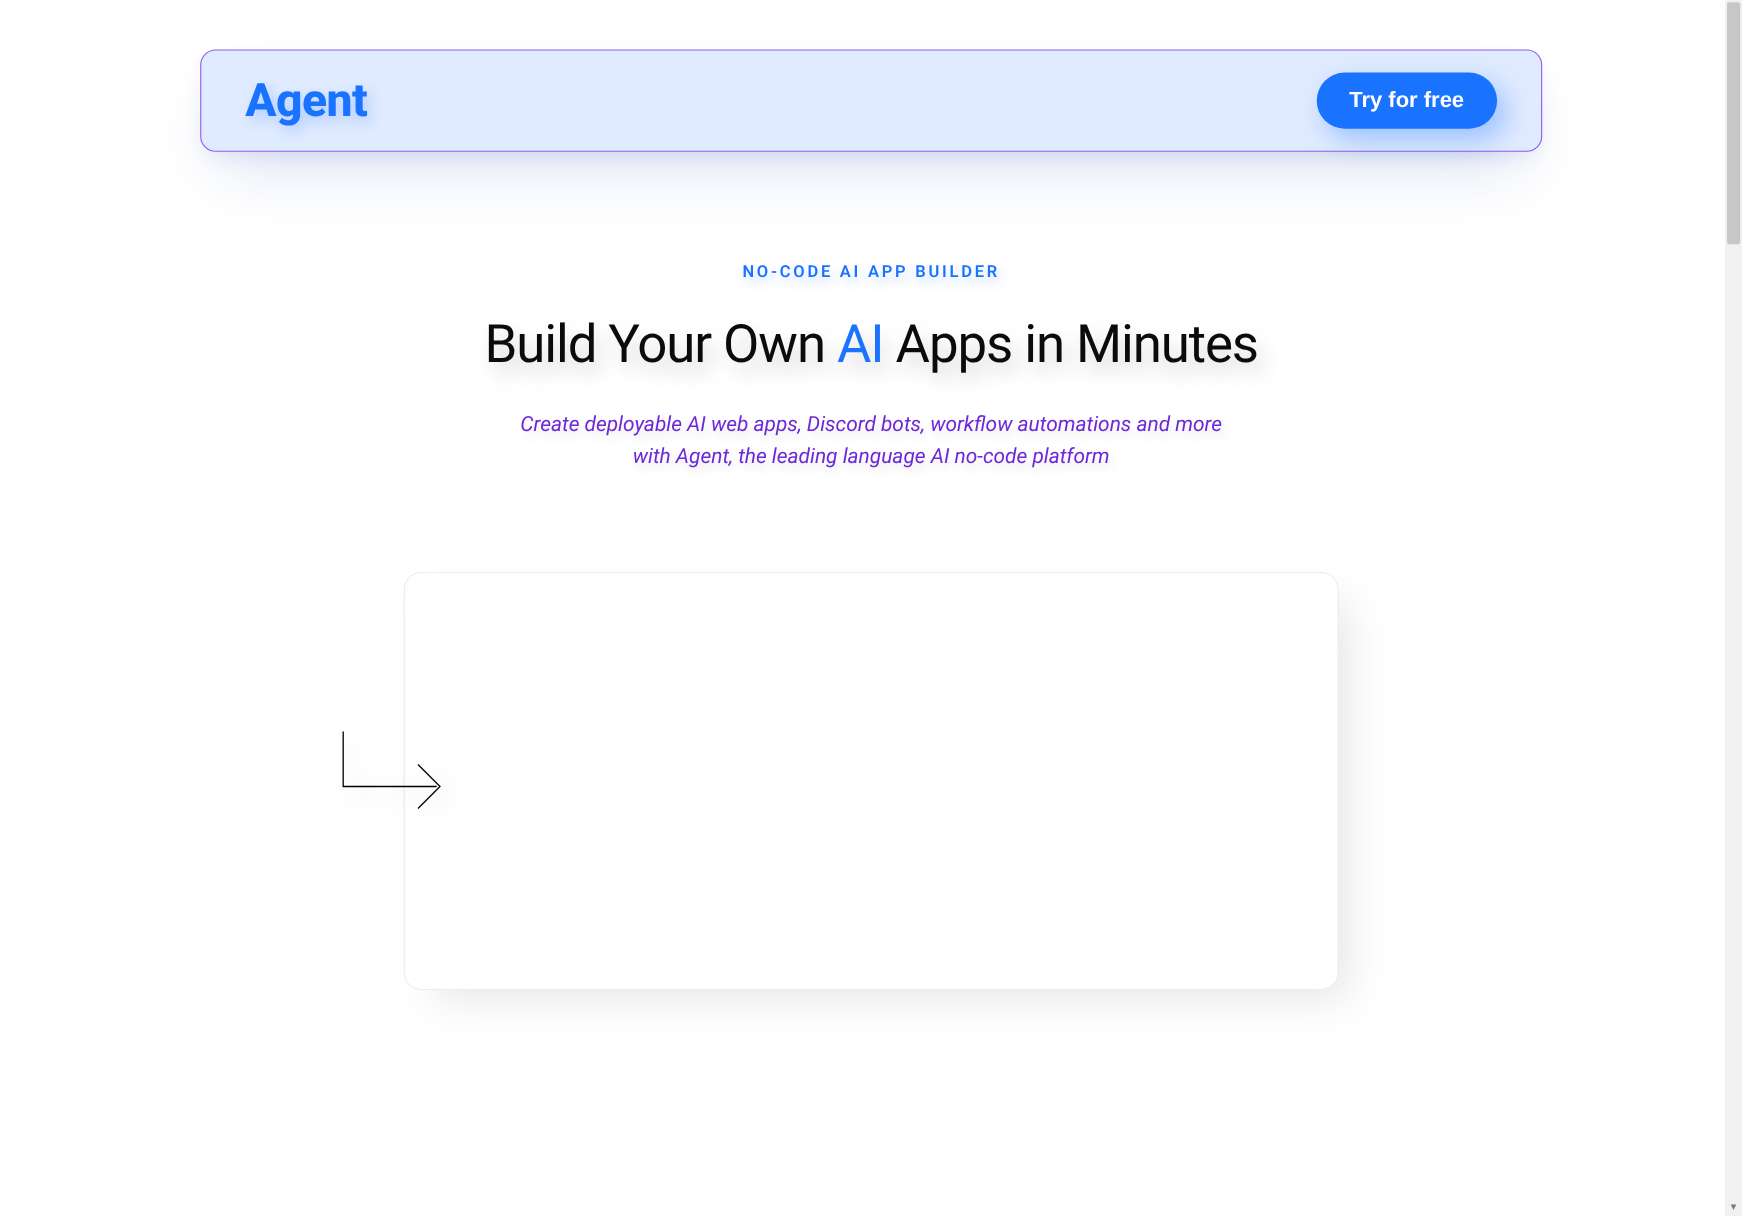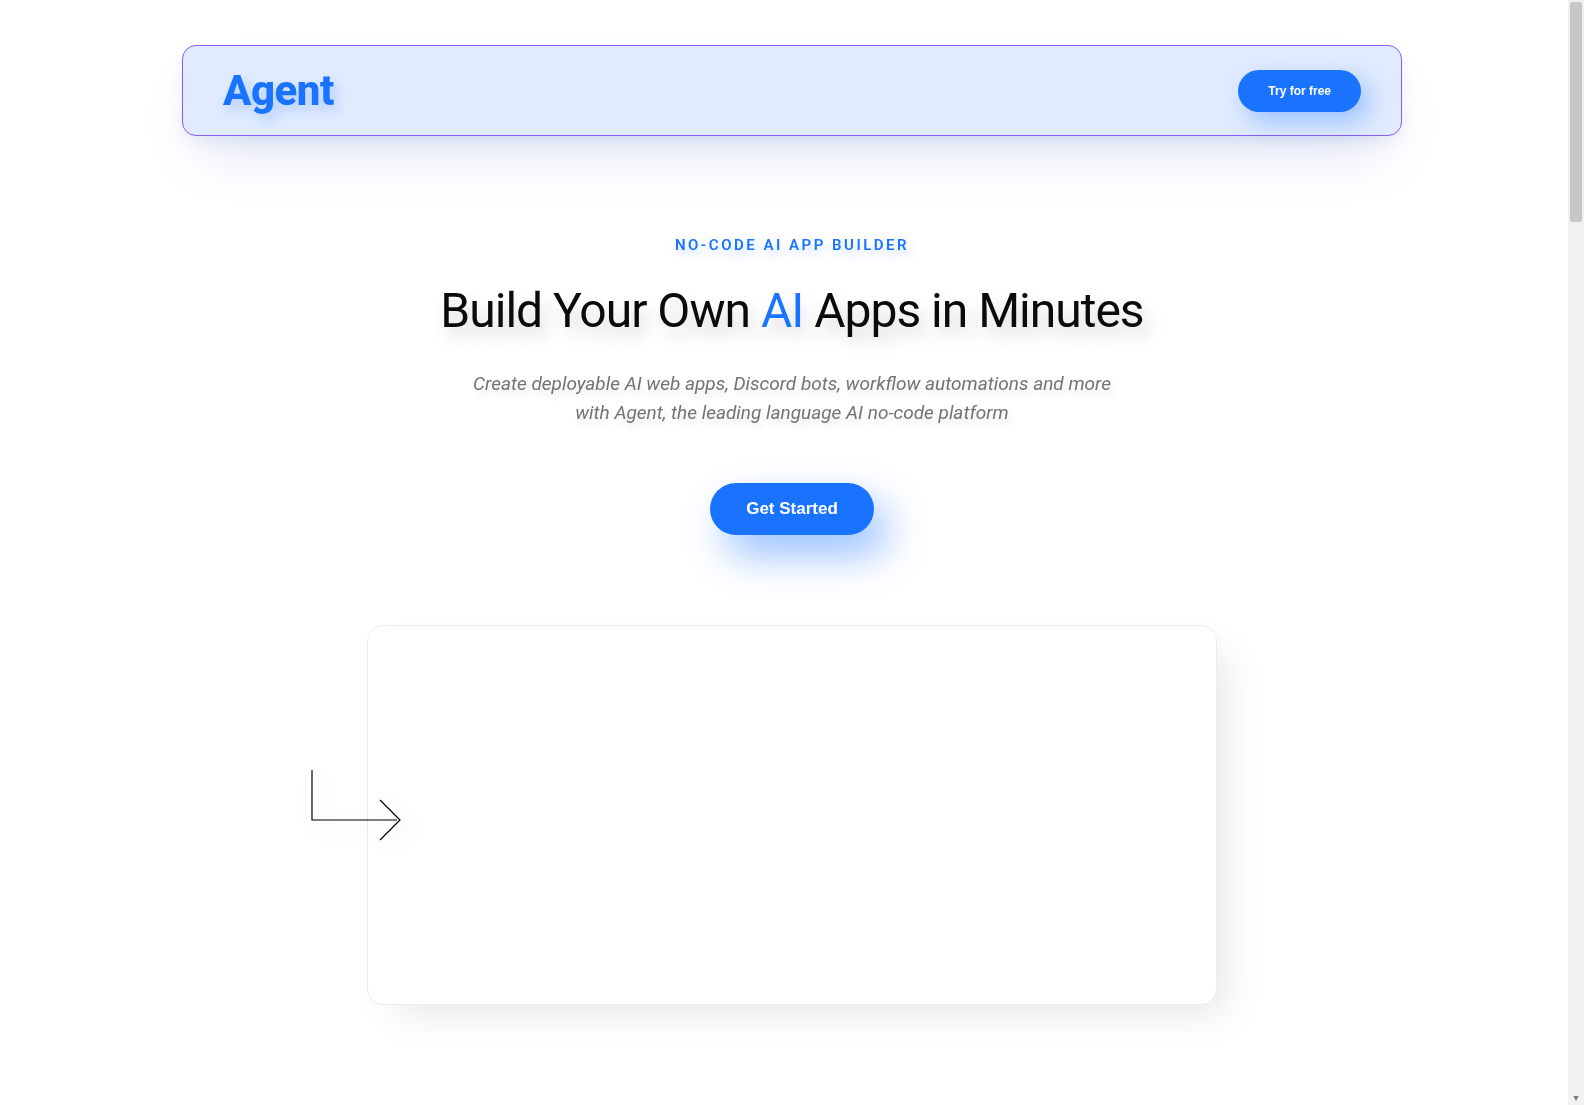--- a/index.html
+++ b/index.html
@@ -40,21 +40,21 @@
       text-shadow: 4px 6px 12px rgba(26, 115, 255, 0.25);
       letter-spacing: -0.5px;
     }
 
     .try-free-btn {
       background: #1a73ff;
       color: #ffffff;
       border: none;
       border-radius: 999px;
       padding: 14px 30px;
-      font-size: 12px;
+      font-size: 20px;
       font-weight: 600;
       cursor: pointer;
       box-shadow: 8px 10px 24px rgba(26, 115, 255, 0.35);
     }
 
     .hero-section {
       text-align: center;
       margin-top: 100px;
     }
 
@@ -77,21 +77,21 @@
     }
 
     .hero-title .accent {
       color: #1a73ff;
     }
 
     .hero-subtitle {
       margin-top: 30px;
       font-size: 19px;
       line-height: 1.55;
-      color: #737373;
+      color: #6d28d9;
       font-style: italic;
       font-weight: 400;
       text-shadow: 3px 5px 10px rgba(0, 0, 0, 0.12);
     }
 
     .get-started-btn {
       margin-top: 55px;
       background: #1a73ff;
       color: #ffffff;
       border: none;
@@ -176,21 +176,20 @@
 
     <h1 class="hero-title">
       <span>Build Your Own </span><span class="accent">AI</span><span> Apps in Minutes</span>
     </h1>
 
     <p class="hero-subtitle">
       <span>Create deployable AI web apps, Discord bots, workflow automations and more</span><br>
       <span>with Agent, the leading language AI no-code platform</span>
     </p>
 
-    <button class="get-started-btn">Get Started</button>
 
     <div class="media-card-wrapper">
       <svg class="arrow-icon" width="110" height="90" viewBox="0 0 110 90" fill="none" stroke="#000000" stroke-width="1.2">
         <path d="M10 5 L10 55 L95 55"></path>
         <path d="M78 35 L98 55 L78 75"></path>
       </svg>
       <div class="media-card"></div>
     </div>
 
   </section>

